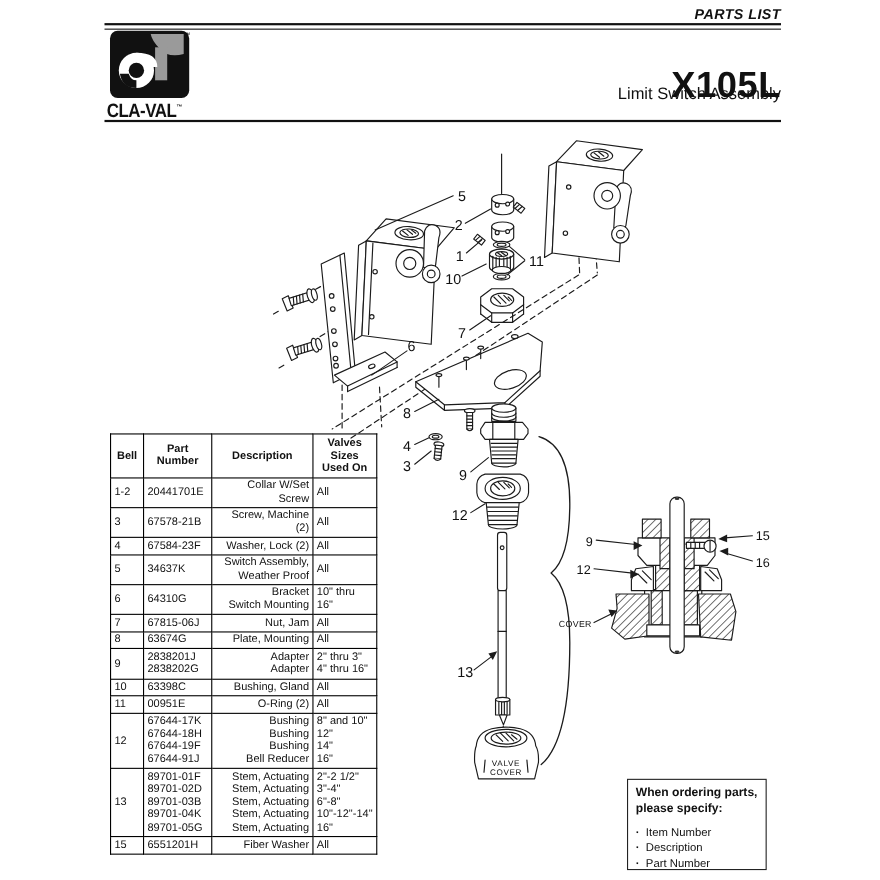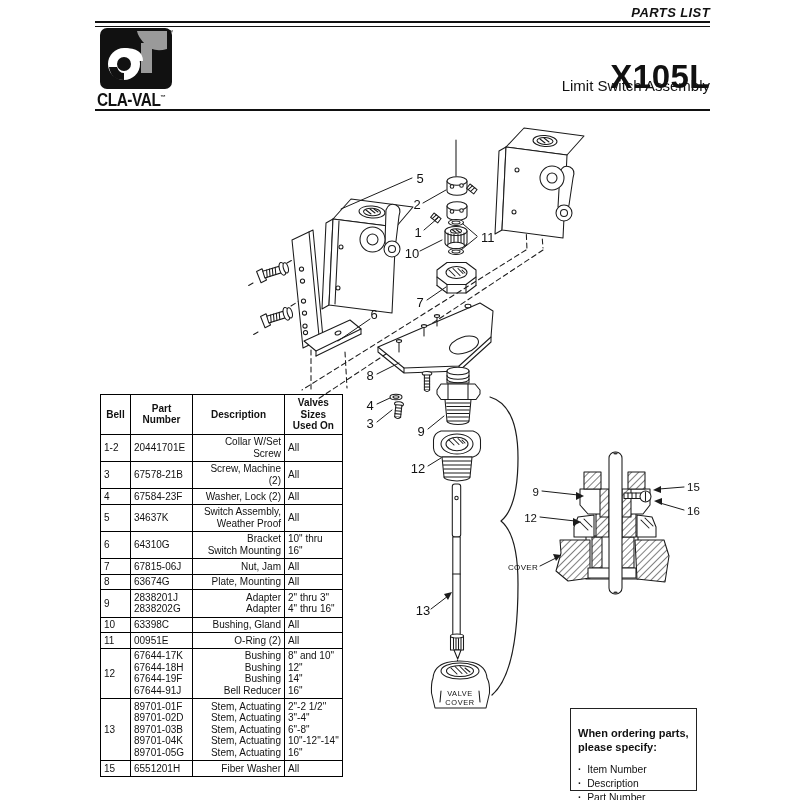--- a/index.html
+++ b/index.html
@@ -16,21 +16,21 @@
   
   .parts-table-wrap{top:394px;left:100px;}
   table{border-collapse:collapse;}
   th,td{border:1.7px solid #000;}
   th{font-size:10px;line-height:1.16;padding:2px 2px;text-align:center;}
   td{font-size:10px;line-height:1.16;padding:1.5px 3px;vertical-align:middle;}
   td.c{text-align:left;}
   td.l{text-align:right;}
   col.w-item{width:30px;} col.w-pn{width:62px;} col.w-desc{width:92px;} col.w-sz{width:56px;}
   
-  .order-box{top:708px;left:570px;width:127px;height:83px;border:1.7px solid #222;box-sizing:border-box;padding:18px 7px;}
+  .order-box{top:708px;left:570px;width:127px;height:83px;border:1.7px solid #222;box-sizing:border-box;padding:6px 7px;}
   .order-title{font-size:11px;font-weight:bold;line-height:1.25;}
   .order-list{margin:8px 0 0 0;padding:0;list-style:none;font-size:10.3px;line-height:1.38;}
   .order-list li::before{content:"\00b7\00a0\00a0";font-weight:bold;}
   
   svg text{font-family:"Liberation Sans",sans-serif;fill:#111;}
   .co{font-size:13px;}
   .coi{font-size:11.5px;}
   .cos{font-size:8px;letter-spacing:.3px;}
   .vc{font-size:7.4px;letter-spacing:.6px;}
 </style>

